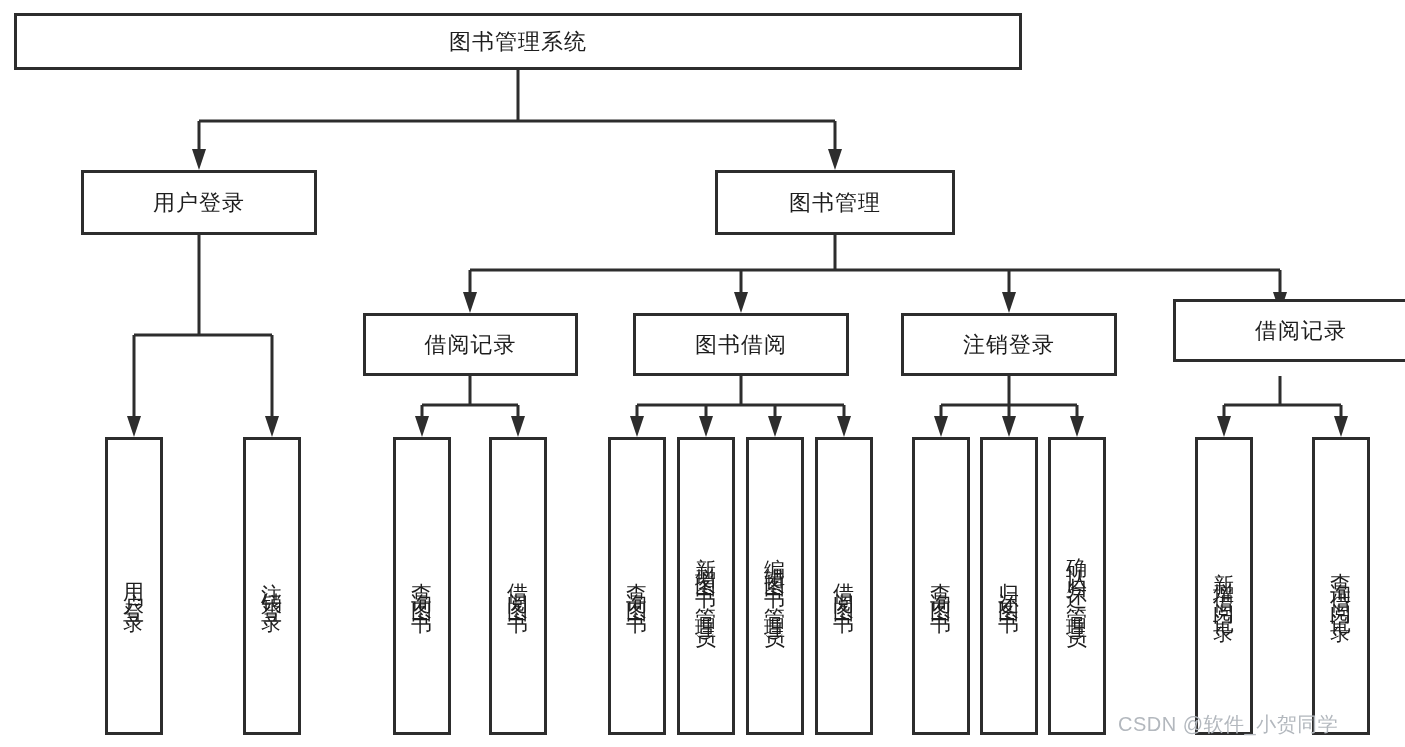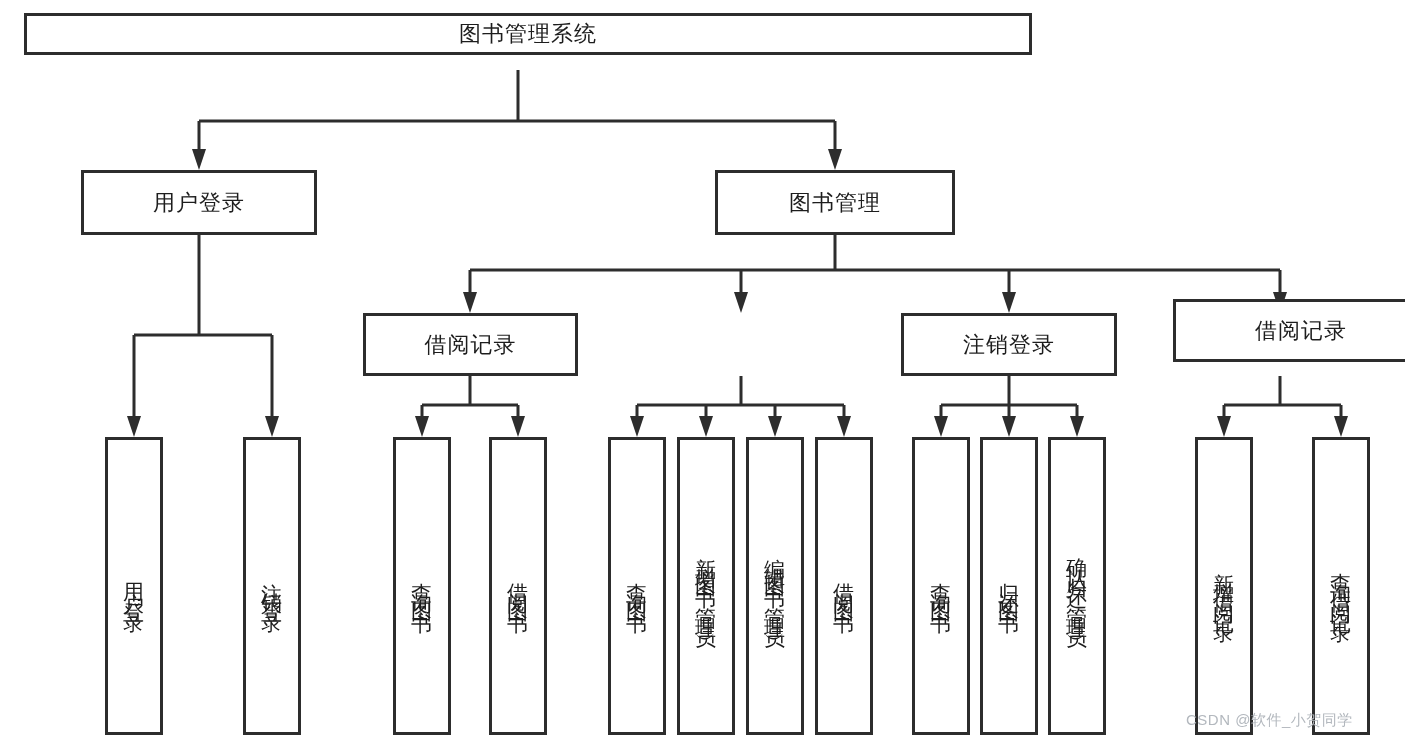--- a/index.html
+++ b/index.html
@@ -50,23 +50,23 @@
     writing-mode: vertical-rl;
     text-orientation: mixed;
     font-size: 21px;
     letter-spacing: 10px;
     line-height: 1;
     white-space: nowrap;
   }
 
   .watermark {
     position: absolute;
-    left: 1186px;
+    left: 1118px;
     top: 711px;
-    font-size: 15px;
+    font-size: 20px;
     letter-spacing: 0.5px;
     color: var(--watermark);
     white-space: nowrap;
     z-index: 5;
   }
 </style>
 </head>
 <body>
 
 <div class="canvas">
@@ -96,33 +96,36 @@
       <polygon points="775,437 768,416 782,416"></polygon>
       <polygon points="844,437 837,416 851,416"></polygon>
       <polygon points="941,437 934,416 948,416"></polygon>
       <polygon points="1009,437 1002,416 1016,416"></polygon>
       <polygon points="1077,437 1070,416 1084,416"></polygon>
       <polygon points="1224,437 1217,416 1231,416"></polygon>
       <polygon points="1341,437 1334,416 1348,416"></polygon>
     </g>
   </svg>
 
-  <div class="node h" style="left:24px;top:13px;width:1008px;height:42px">
+  <div class="node h" style="left:14px;top:13px;width:1008px;height:57px">
     <span class="label">图书管理系统</span>
   </div>
 
   <div class="node h" style="left:81px;top:170px;width:236px;height:65px">
     <span class="label">用户登录</span>
   </div>
   <div class="node h" style="left:715px;top:170px;width:240px;height:65px">
     <span class="label">图书管理</span>
   </div>
 
   <div class="node h" style="left:363px;top:313px;width:215px;height:63px">
     <span class="label">借阅记录</span>
+  </div>
+  <div class="node h" style="left:633px;top:313px;width:216px;height:63px">
+    <span class="label">图书借阅</span>
   </div>
   <div class="node h" style="left:901px;top:313px;width:216px;height:63px">
     <span class="label">注销登录</span>
   </div>
   <div class="node h" style="left:1173px;top:299px;width:256px;height:63px">
     <span class="label">借阅记录</span>
   </div>
 
   <div class="node v" style="left:105px;top:437px;width:58px;height:298px">
     <span class="vlabel">用户登录</span>

